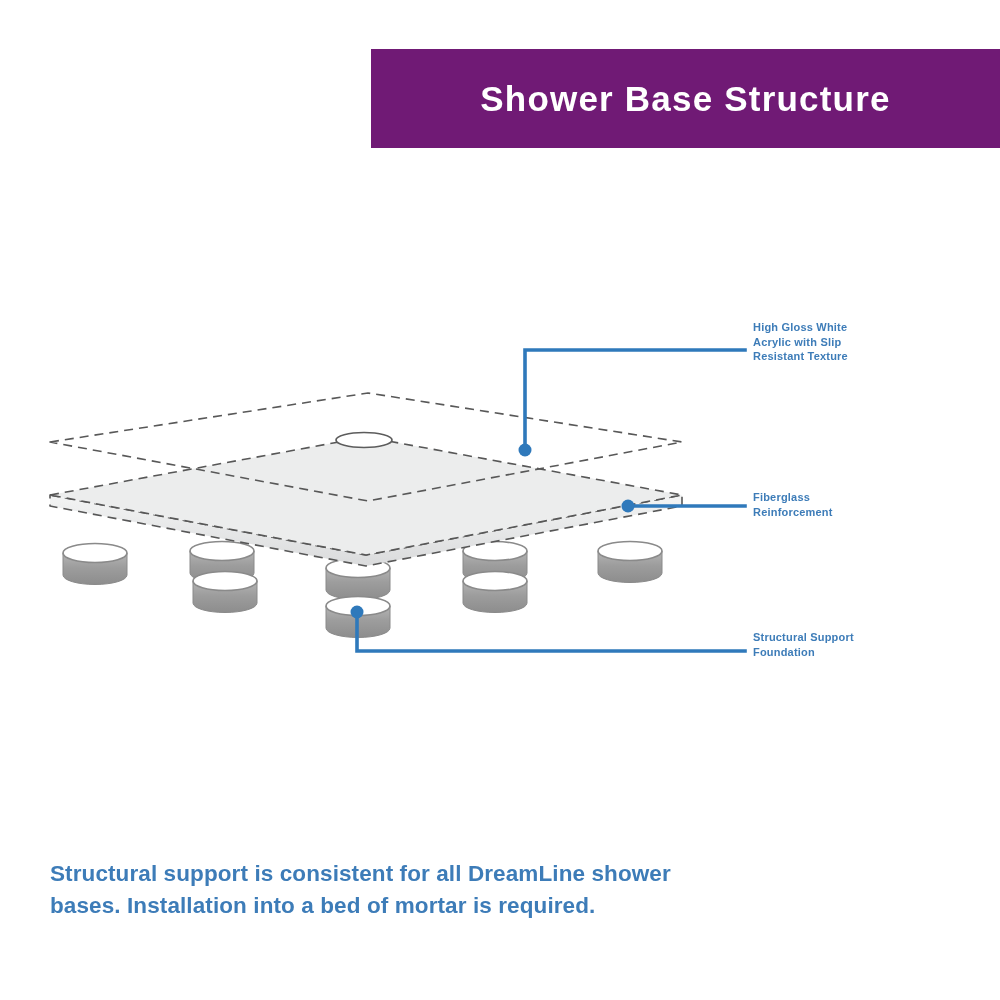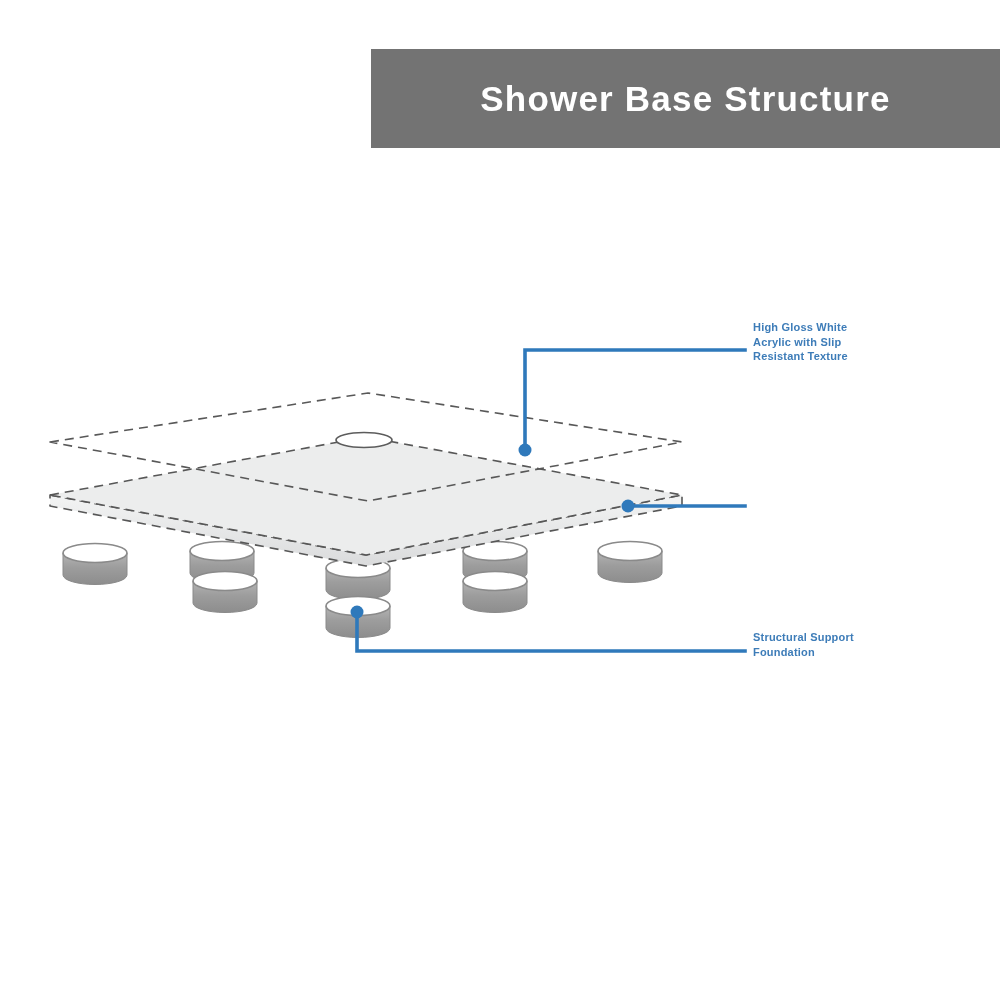--- a/index.html
+++ b/index.html
@@ -11,21 +11,21 @@
     overflow:hidden;
     position:relative;
   }
   #stage{position:relative;width:1000px;height:1000px;}
 
   
   .banner{
     position:absolute;
     left:371px; top:49px;
     width:629px; height:99px;
-    background:#737373;
+    background:#701a75;
     display:flex;
     align-items:center;
     justify-content:center;
   }
   .banner-title{
     color:#ffffff;
     font-size:35px;
     font-weight:bold;
     letter-spacing:1.2px;
     white-space:nowrap;
@@ -163,18 +163,21 @@
         <path d="M 357,612 L 357,651 L 745,651" fill="none" stroke="#2f79bb" stroke-width="3.6" stroke-linecap="square"></path>
         <circle cx="357" cy="612" r="6.5" fill="#2f79bb"></circle>
       </g>
     </g>
   </svg>
 
   <div class="callout-label" id="label-acrylic">High Gloss White
 Acrylic with Slip
 Resistant Texture</div>
 
+  <div class="callout-label" id="label-fiberglass">Fiberglass
+Reinforcement</div>
 
   <div class="callout-label" id="label-support">Structural Support
 Foundation</div>
 
+  <div class="caption">Structural support is consistent for all DreamLine shower bases. Installation into a bed of mortar is required.</div>
 
 </div>
 
 </body></html>

